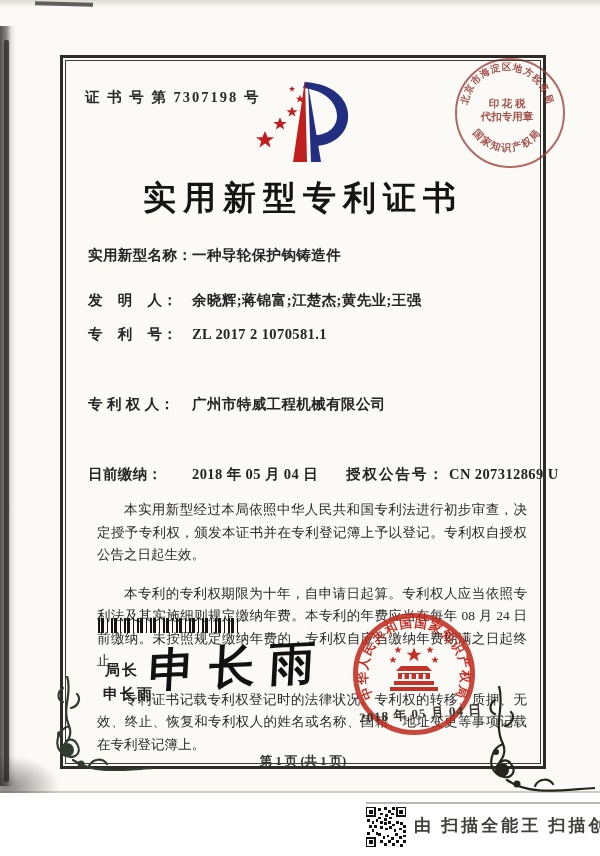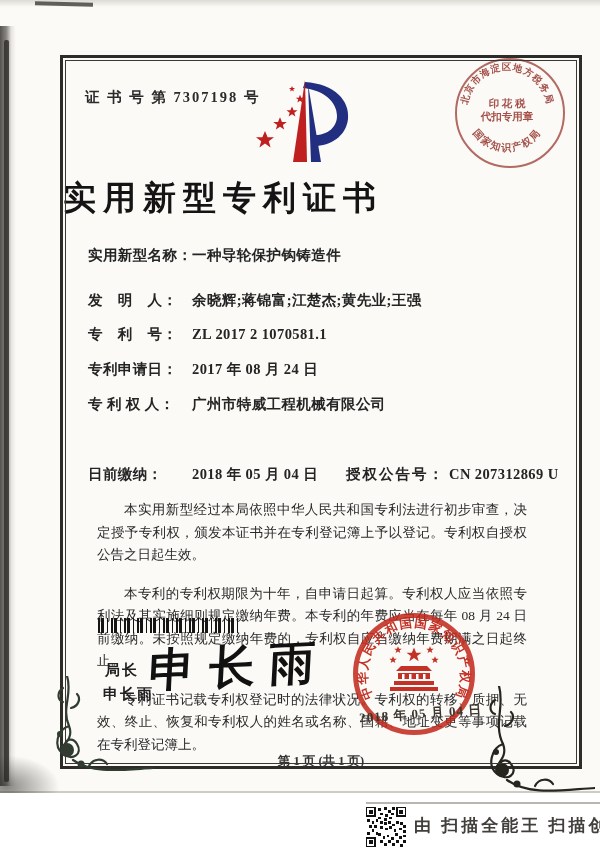--- a/index.html
+++ b/index.html
@@ -7,32 +7,32 @@
           background:#efedea;font-family:"Liberation Serif","DejaVu Serif",serif;color:#222;}
   .paper{position:absolute;left:0;top:0;width:600px;height:791px;background:#fbfaf7;border-bottom:2px solid #cfccc6;}
   .topband{position:absolute;left:0;top:0;width:600px;height:7px;background:linear-gradient(180deg,#dddad4,rgba(221,218,212,0));}
   .top-dash{position:absolute;left:35px;top:2px;width:58px;height:4px;background:#47453f;transform:rotate(1.5deg);opacity:.85;}
   .edge-shadow{position:absolute;left:0;top:26px;width:16px;height:760px;
                background:linear-gradient(90deg,#55534f 0%,#8b8884 40%,rgba(180,177,171,.3) 70%,rgba(180,177,171,0) 100%);}
   .edge-core{position:absolute;left:4px;top:40px;width:5px;height:742px;background:#2b2925;opacity:.8;border-radius:2px;}
   .corner-smudge{position:absolute;left:0;top:755px;width:60px;height:40px;
                  background:radial-gradient(ellipse at 10% 80%,rgba(40,38,34,.55),rgba(40,38,34,0) 70%);}
 
-  .frame{position:absolute;left:60px;top:55px;width:480px;height:708px;border:3px solid #2e2c29;padding-left:36px;}
+  .frame{position:absolute;left:60px;top:55px;width:480px;height:708px;border:3px solid #2e2c29;}
   .frame::after{content:"";position:absolute;inset:2px;border:1px solid #3a3834;pointer-events:none;}
 
   .cert-no{position:absolute;left:22px;top:30px;font-size:14.5px;font-weight:700;letter-spacing:2px;color:#2b2b2b;white-space:nowrap;}
 
   .logo{position:absolute;left:178px;top:14px;width:124px;height:102px;}
 
   .stamp-tr{position:absolute;left:392px;top:0;width:106px;height:106px;border:2.5px solid rgba(157,66,58,.85);
             border-radius:50%;opacity:.92;}
   .stamp-tr svg{position:absolute;left:-3px;top:-3px;}
 
-  .title{position:absolute;left:0;right:0;top:118px;font-size:33px;font-weight:700;
+  .title{position:absolute;left:0;right:0;top:118px;text-align:center;font-size:33px;font-weight:700;
          letter-spacing:7px;color:#141414;white-space:nowrap;}
 
   .row{position:absolute;left:25px;font-size:14.5px;font-weight:700;color:#242424;white-space:nowrap;letter-spacing:.4px;}
   .row .lab{display:inline-block;width:100px;}
   .row-addr{white-space:normal;width:452px;line-height:1.55;}
   .row-addr .lab{vertical-align:top;}
   .row-addr .val{display:inline;}
   .grant-col2{position:absolute;left:258px;top:0;white-space:nowrap;}
   .grant-col2 .lab2{letter-spacing:2px;}
 
@@ -117,24 +117,20 @@
       <span class="lab">实用新型名称：</span>
       <span class="val">一种导轮保护钩铸造件</span>
     </div>
     <div class="row" style="top:233px">
       <span class="lab">发　明　人：</span>
       <span class="val">余晓辉;蒋锦富;江楚杰;黄先业;王强</span>
     </div>
     <div class="row" style="top:267px">
       <span class="lab">专　利　号：</span>
       <span class="val">ZL 2017 2 1070581.1</span>
-    </div>
-    <div class="row" style="top:302px">
-      <span class="lab">专利申请日：</span>
-      <span class="val">2017 年 08 月 24 日</span>
     </div>
     <div class="row" style="top:337px">
       <span class="lab">专 利 权 人：</span>
       <span class="val">广州市特威工程机械有限公司</span>
     </div>
     <div class="row" style="top:407px">
       <span class="lab">日前缴纳：</span>
       <span class="val">2018 年 05 月 04 日</span>
       <span class="grant-col2">
         <span class="lab2">授权公告号：</span>

